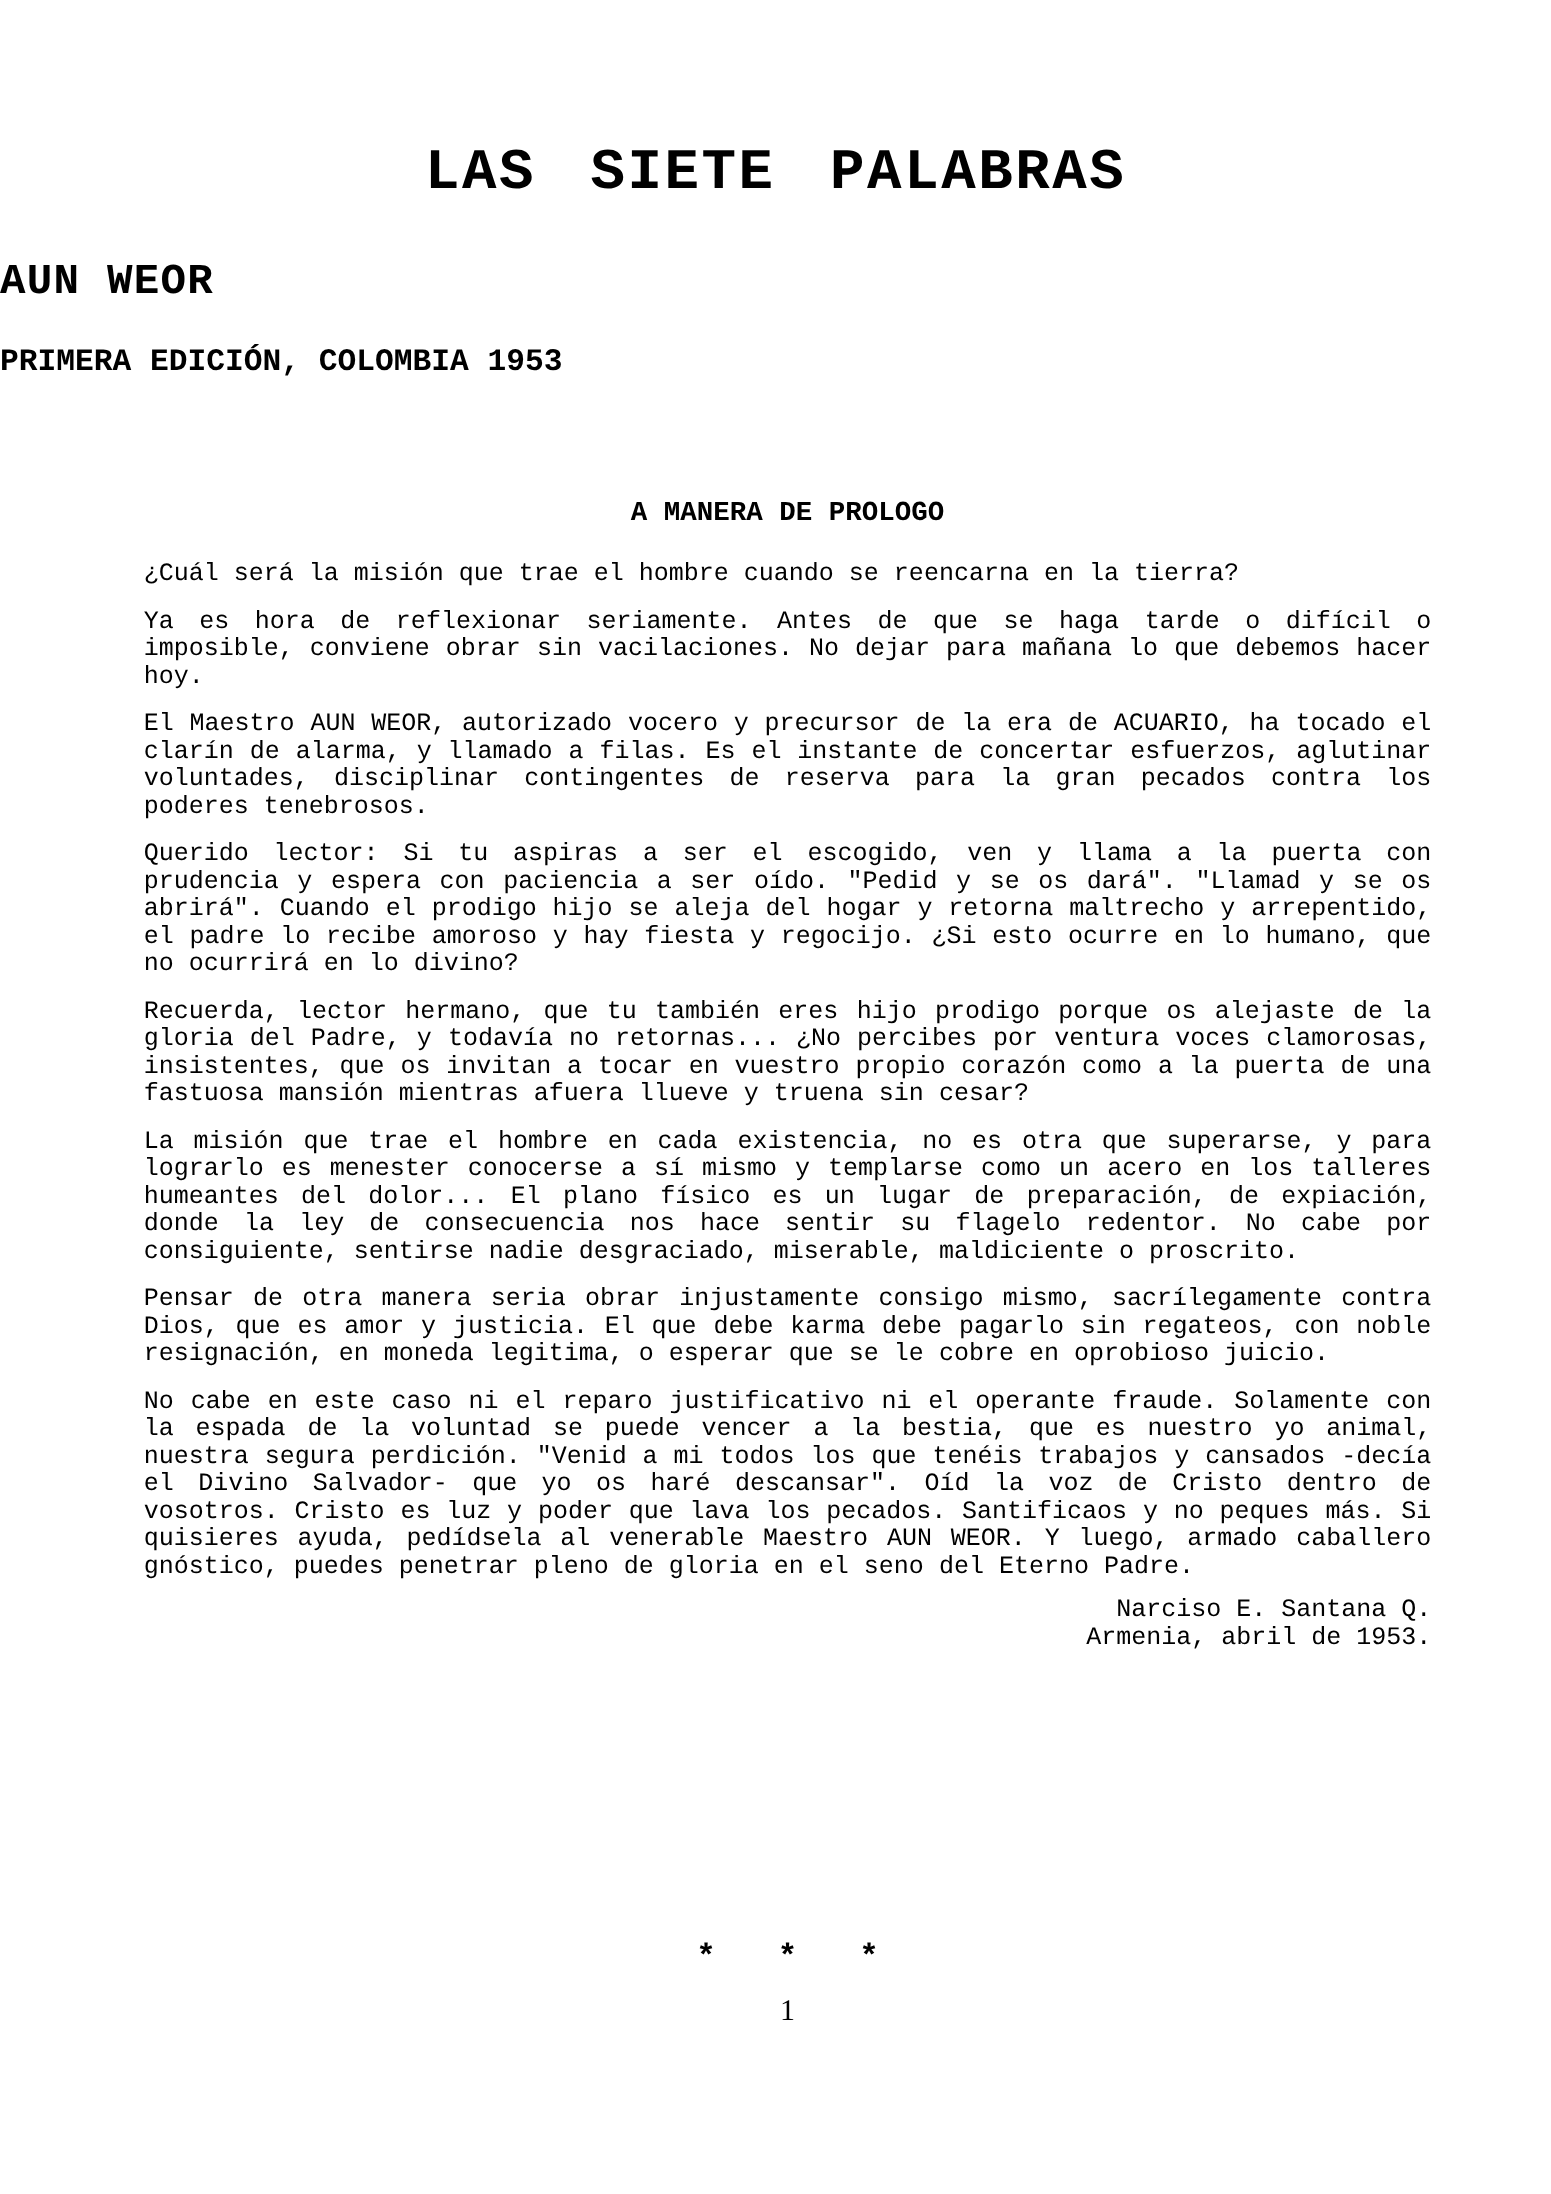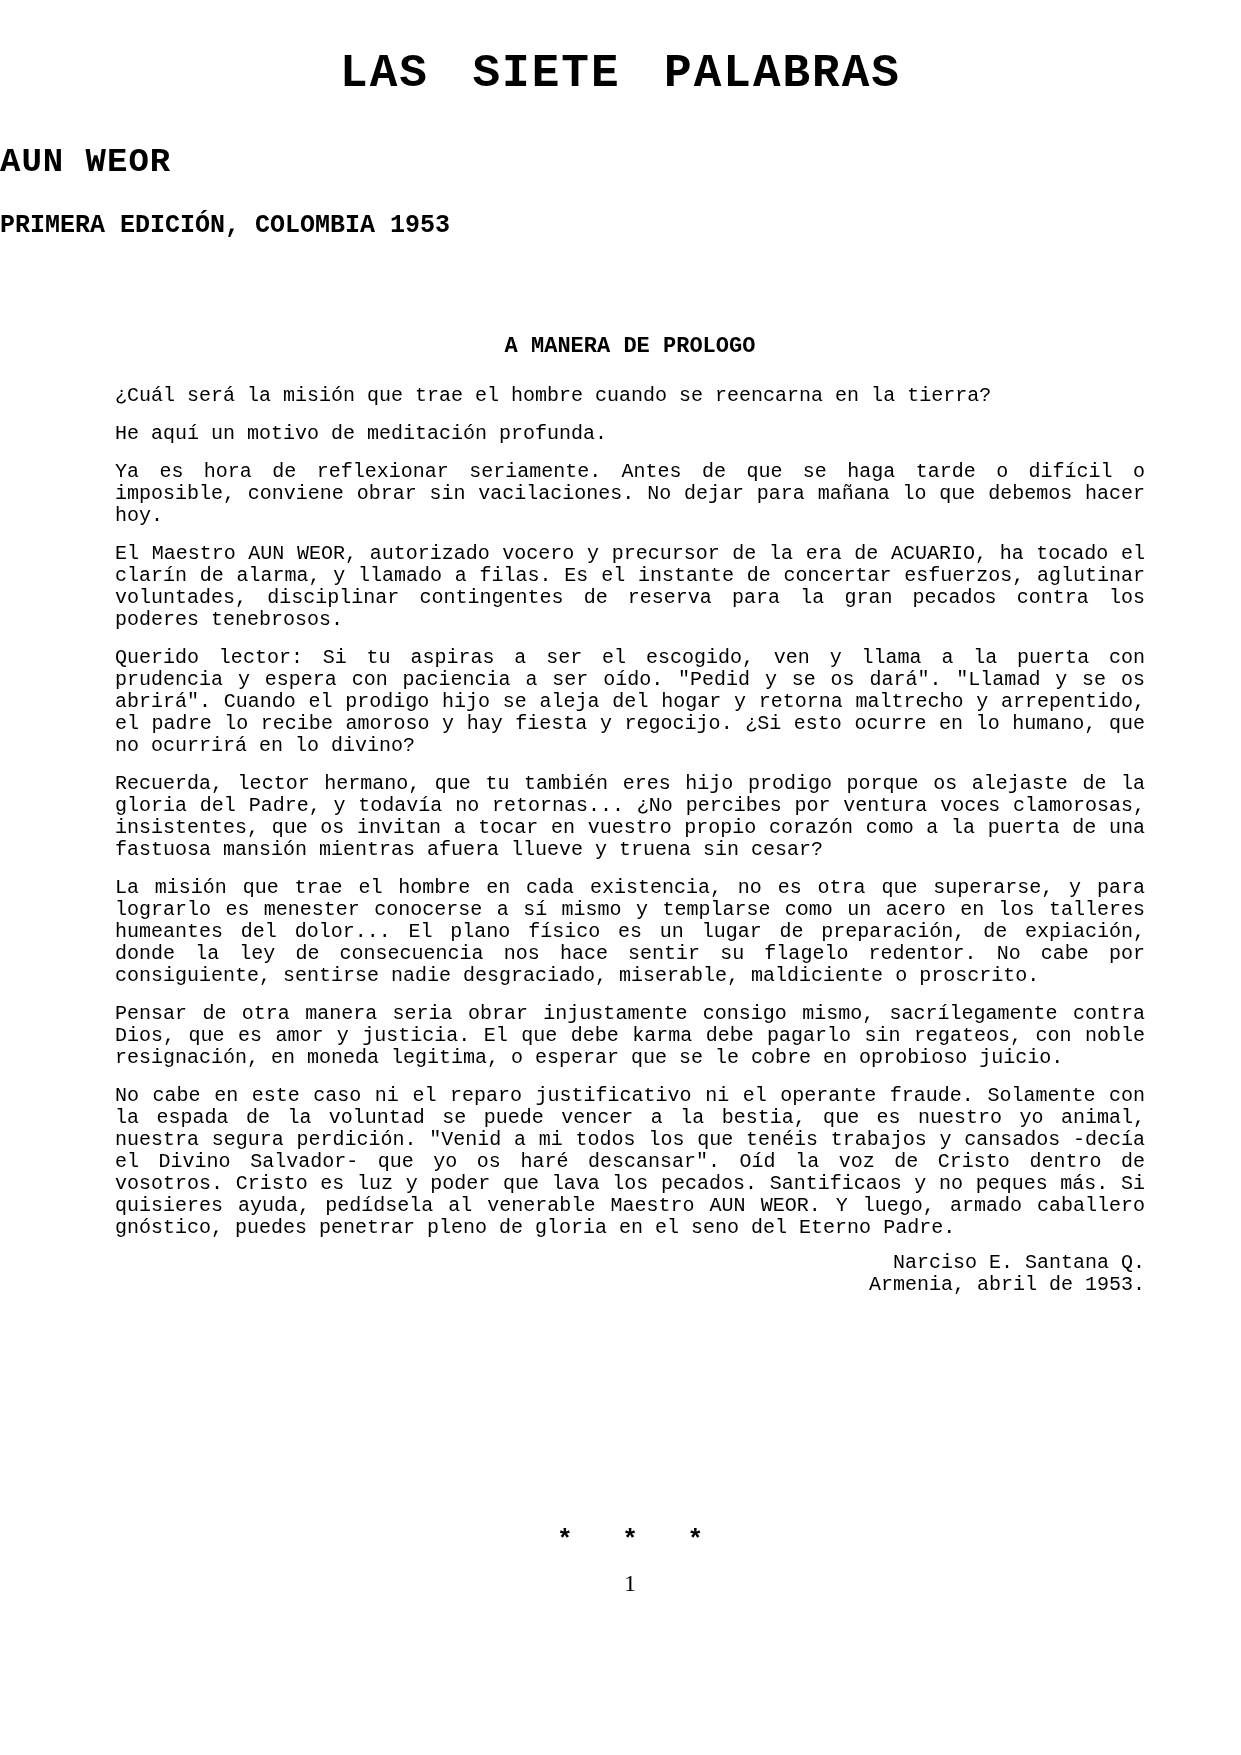--- a/index.html
+++ b/index.html
@@ -12,21 +12,21 @@
     height: 1755px;
     position: relative;
     font-family: "Liberation Mono", "DejaVu Sans Mono", monospace;
     color: #000000;
     -webkit-font-smoothing: antialiased;
   }
   .page {
     box-sizing: border-box;
     width: 1241px;
     height: 1755px;
-    padding-top: 50px;
+    padding-top: 114px;
     overflow: hidden;
   }
   .text-block {
     width: 1030px;
     margin-left: 115px;
   }
   .title {
     text-align: center;
     font-weight: bold;
     font-size: 46px;
@@ -101,21 +101,20 @@
   <div class="edition">PRIMERA EDICIÓN, COLOMBIA 1953</div>
 
   <div class="text-block">
 
     <div class="section-heading">A MANERA DE PROLOGO</div>
 
     <div class="body-copy">
 
       <p class="para no-justify">¿Cuál será la misión que trae el hombre cuando se reencarna en la tierra?</p>
 
-      <p class="para no-justify">He aquí un motivo de meditación profunda.</p>
 
       <p class="para">Ya es hora de reflexionar seriamente. Antes de que se haga tarde o difícil o imposible, conviene obrar sin vacilaciones. No dejar para mañana lo que debemos hacer hoy.</p>
 
       <p class="para">El Maestro AUN WEOR, autorizado vocero y precursor de la era de ACUARIO, ha tocado el clarín de alarma, y llamado a filas. Es el instante de concertar esfuerzos, aglutinar voluntades, disciplinar contingentes de reserva para la gran pecados contra los poderes tenebrosos.</p>
 
       <p class="para">Querido lector: Si tu aspiras a ser el escogido, ven y llama a la puerta con prudencia y espera con paciencia a ser oído. "Pedid y se os dará". "Llamad y se os abrirá". Cuando el prodigo hijo se aleja del hogar y retorna maltrecho y arrepentido, el padre lo recibe amoroso y hay fiesta y regocijo. ¿Si esto ocurre en lo humano, que no ocurrirá en lo divino?</p>
 
       <p class="para">Recuerda, lector hermano, que tu también eres hijo prodigo porque os alejaste de la gloria del Padre, y todavía no retornas... ¿No percibes por ventura voces clamorosas, insistentes, que os invitan a tocar en vuestro propio corazón como a la puerta de una fastuosa mansión mientras afuera llueve y truena sin cesar?</p>
 
       <p class="para">La misión que trae el hombre en cada existencia, no es otra que superarse, y para lograrlo es menester conocerse a sí mismo y templarse como un acero en los talleres humeantes del dolor... El plano físico es un lugar de preparación, de expiación, donde la ley de consecuencia nos hace sentir su flagelo redentor. No cabe por consiguiente, sentirse nadie desgraciado, miserable, maldiciente o proscrito.</p>

